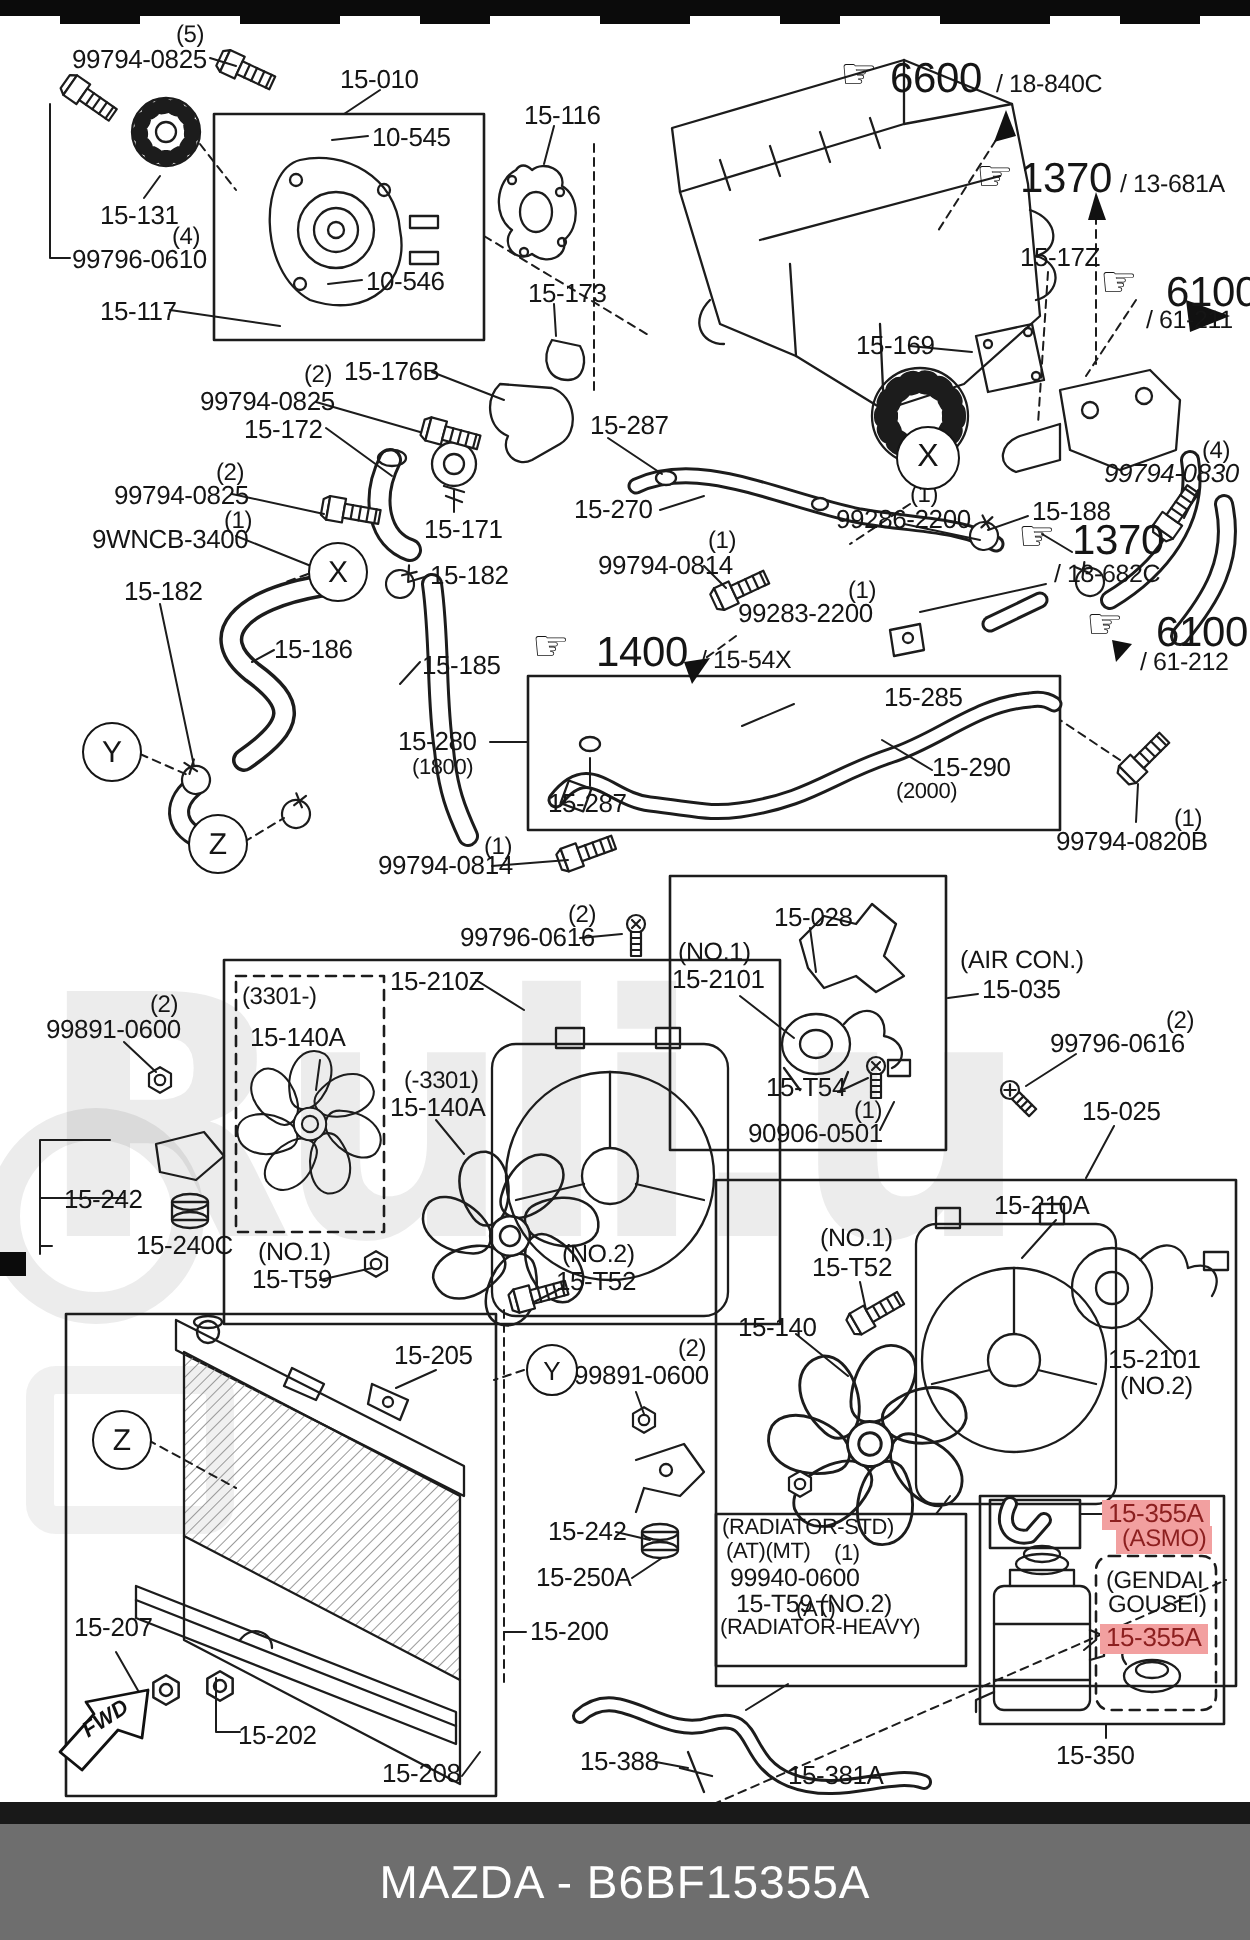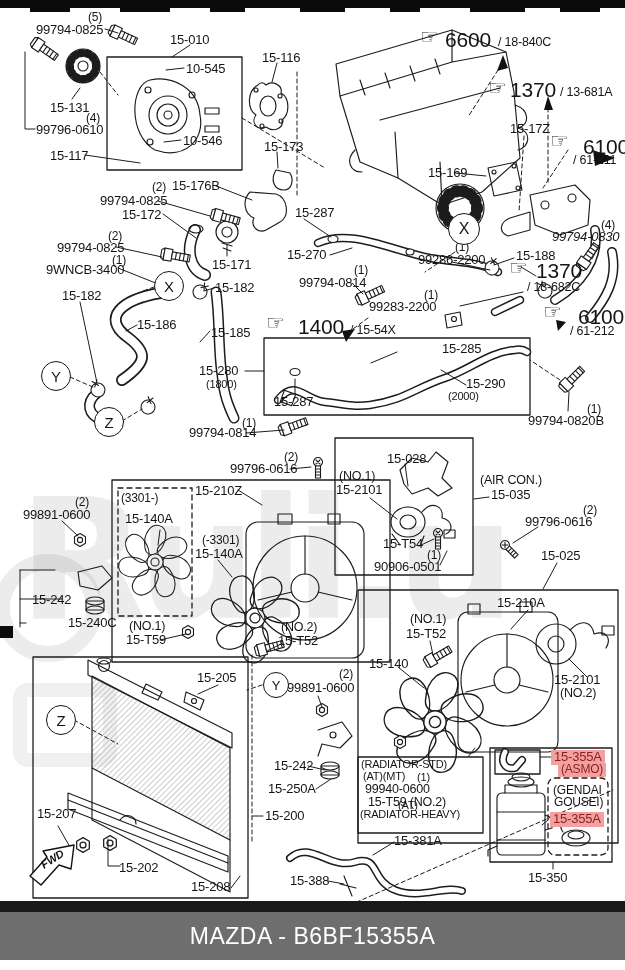--- a/index.html
+++ b/index.html
@@ -6,21 +6,21 @@
   #stage{position:relative;width:625px;height:970px;background:#fff;overflow:hidden;
          font-family:"Liberation Sans",sans-serif;}
   #art{position:absolute;left:0;top:0;}
   .lbl{position:absolute;color:#151515;white-space:nowrap;line-height:1.05;letter-spacing:-0.2px;z-index:5;}
   .lbl.hl{background:var(--hl-bg,#f2a0a0);color:var(--hl-fg,#8c1f1f);padding:0 3px 1px 3px;}
   .circ{position:absolute;border:1.5px solid #151515;border-radius:50%;background:#fff;
         display:flex;align-items:center;justify-content:center;color:#151515;z-index:5;}
   .hand{position:absolute;color:#151515;font-family:"DejaVu Sans",sans-serif;z-index:5;line-height:1;}
   .wm{position:absolute;left:18px;top:462px;font-weight:bold;font-size:168px;letter-spacing:-10px;
       color:rgba(40,40,40,0.09);z-index:1;font-family:"DejaVu Sans",sans-serif;pointer-events:none;}
-  .footer{position:absolute;left:0;top:912px;width:625px;height:48px;background:#6e6e6e;
+  .footer{position:absolute;left:0;top:912px;width:625px;height:58px;background:#6e6e6e;
           display:flex;align-items:center;justify-content:center;gap:42px;z-index:6;}
   .footer span{color:#fff;font-size:23px;letter-spacing:0.5px;}
   .topbar{position:absolute;left:0;top:0;width:625px;height:8px;background:#0b0b0b;z-index:4;}
   .prefooter{position:absolute;left:0;top:901px;width:625px;height:11px;background:#191919;z-index:6;}
 </style>
 </head>
 <body>
 
 <div id="stage">
   <div class="topbar"></div>
@@ -425,21 +425,21 @@
       <div class="lbl" style="left: 274px; top: 759px; font-size: 13px;">15-242</div>
       <div class="lbl" style="left: 268px; top: 782px; font-size: 13px;">15-250A</div>
       <div class="lbl" style="left: 265px; top: 809px; font-size: 13px;">15-200</div>
       <div class="lbl" style="left: 361px; top: 759px; font-size: 11px;">(RADIATOR-STD)</div>
       <div class="lbl" style="left: 363px; top: 771px; font-size: 11px;">(AT)(MT)</div>
       <div class="lbl" style="left: 417px; top: 772px; font-size: 11px;">(1)</div>
       <div class="lbl" style="left: 365px; top: 783px; font-size: 12.5px;">99940-0600</div>
       <div class="lbl" style="left: 368px; top: 796px; font-size: 12.5px;">15-T59 (NO.2)</div>
       <div class="lbl" style="left: 360px; top: 809px; font-size: 11px;">(RADIATOR-HEAVY)</div>
       <div class="lbl" style="left: 362px; top: 800px; font-size: 11px; margin-left: 36px;">(AT)</div>
-      <div class="lbl" style="left: 394px; top: 834px; font-size: 13px;">15-381A</div>
+      <div class="lbl" style="left: 394px; top: 881px; font-size: 13px;">15-381A</div>
       <div class="lbl" style="left: 290px; top: 874px; font-size: 13px;">15-388</div>
       <div class="lbl" style="left: 37px; top: 807px; font-size: 13px;">15-207</div>
       <div class="lbl" style="left: 119px; top: 861px; font-size: 13px;">15-202</div>
       <div class="lbl" style="left: 191px; top: 880px; font-size: 13px;">15-208</div>
       <div class="lbl" style="left: 528px; top: 871px; font-size: 13px;">15-350</div>
       <div class="lbl hl" style="left: 551px; top: 750px; font-size: 13px;">15-355A</div>
       <div class="lbl hl" style="left: 558px; top: 763px; font-size: 12px;">(ASMO)</div>
       <div class="lbl" style="left: 553px; top: 784px; font-size: 12px;">(GENDAI</div>
       <div class="lbl" style="left: 554px; top: 796px; font-size: 12px;">GOUSEI)</div>
       <div class="lbl hl" style="left: 550px; top: 812px; font-size: 13px;">15-355A</div>

